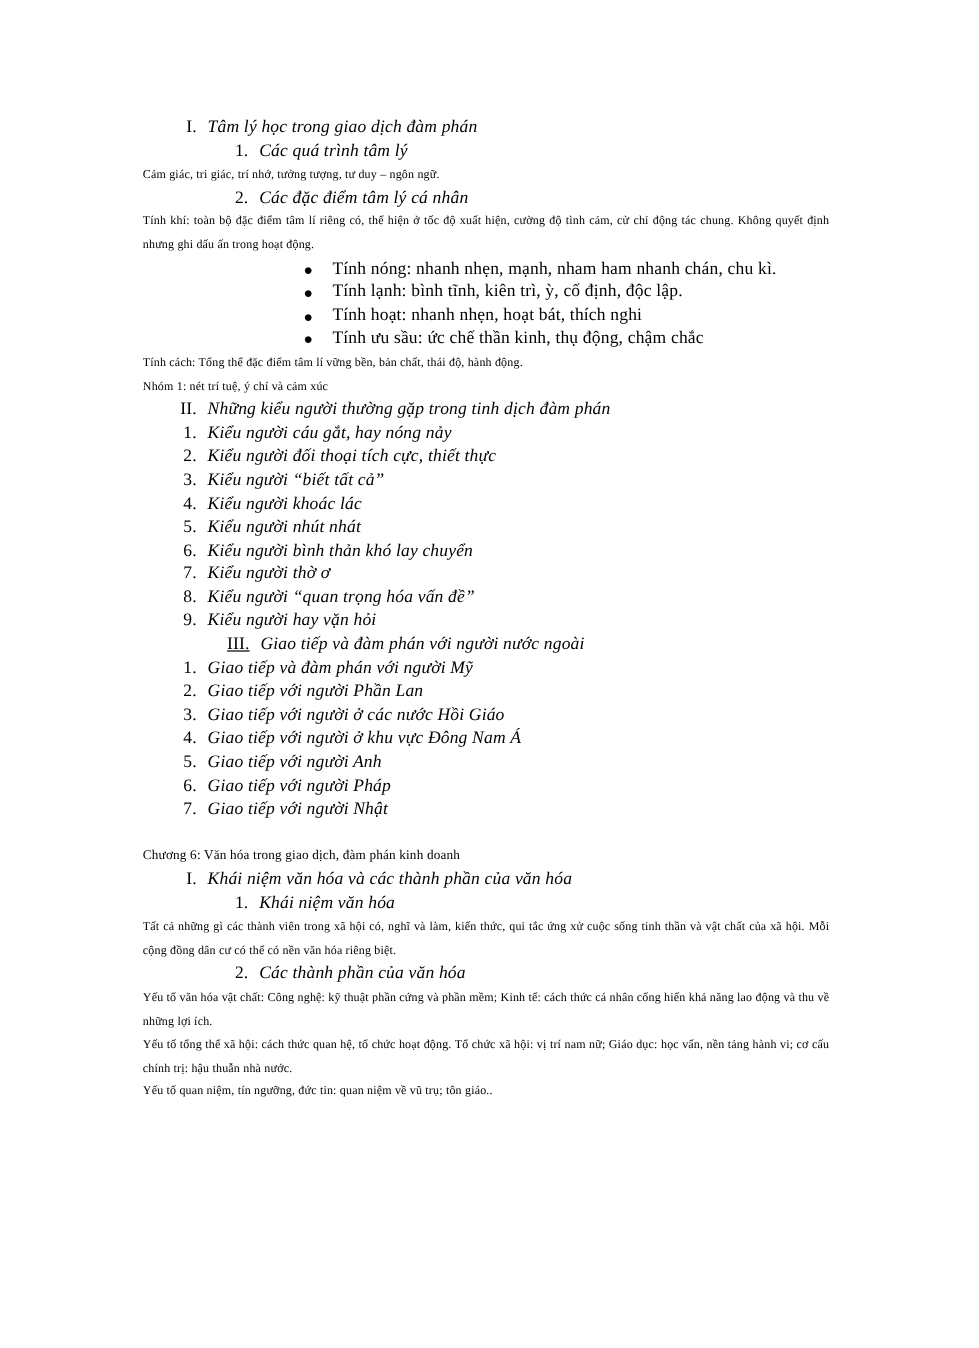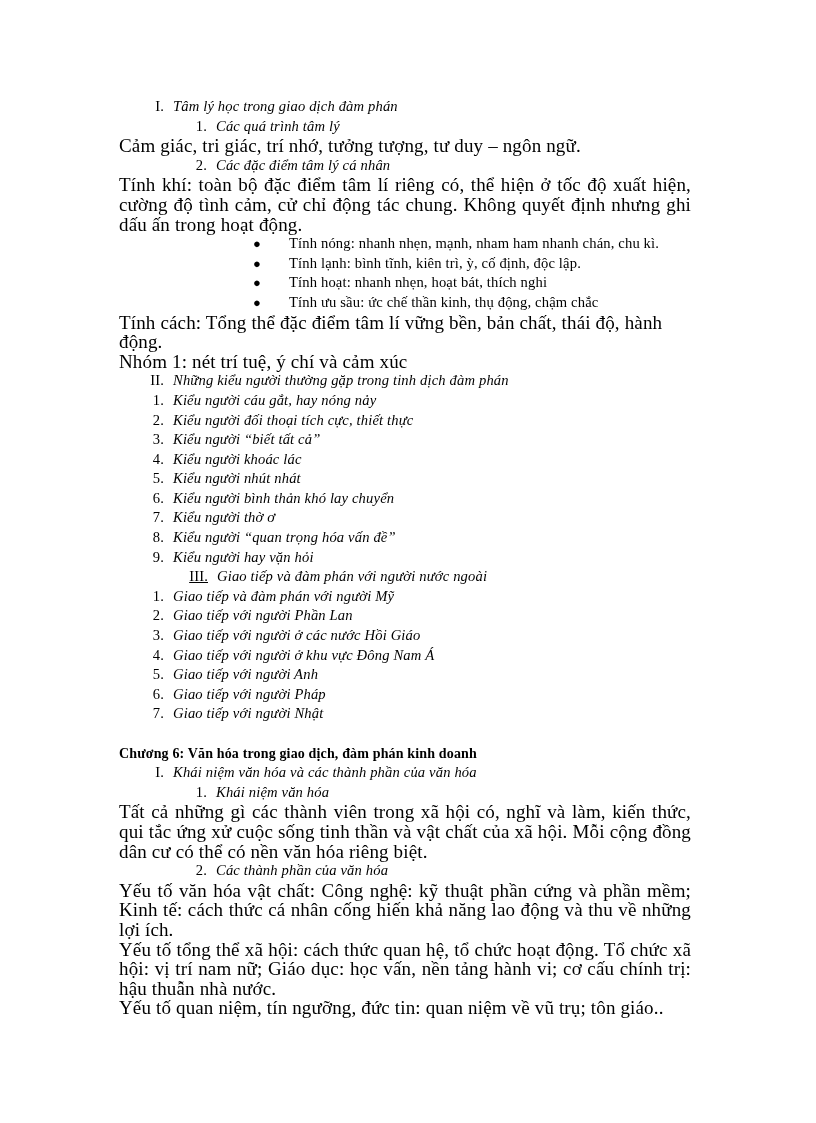--- a/index.html
+++ b/index.html
@@ -23,21 +23,21 @@
     background: #ffffff;
   }
   #content {
     position: absolute;
     left: 119px;
     top: 97px;
     width: 572px;
   }
   
   .para {
-    font-size: 19px;
+    font-size: 10px;
     line-height: 19.6px;
     text-align: justify;
     text-justify: inter-word;
     letter-spacing: 0.15px;
     margin: 0;
   }
   .para.nojust {
     text-align: left;
   }
   
@@ -74,25 +74,24 @@
     margin-left: 134px;
   }
   .bullet .dot {
     flex: 0 0 auto;
     width: 24px;
     font-size: 13px;
     line-height: 19.6px;
   }
   .bullet .btext {
     flex: 1 1 auto;
-    margin-left: 12px;
   }
   .heading {
-    font-weight: bold;
-    font-size: 14px;
+    font-weight: normal;
+    font-size: 11px;
     line-height: 19.6px;
     letter-spacing: 0.15px;
   }
   .spacer {
     height: 19.6px;
   }
   .underline-marker {
     text-decoration: underline;
     margin-left: 44px;
   }

